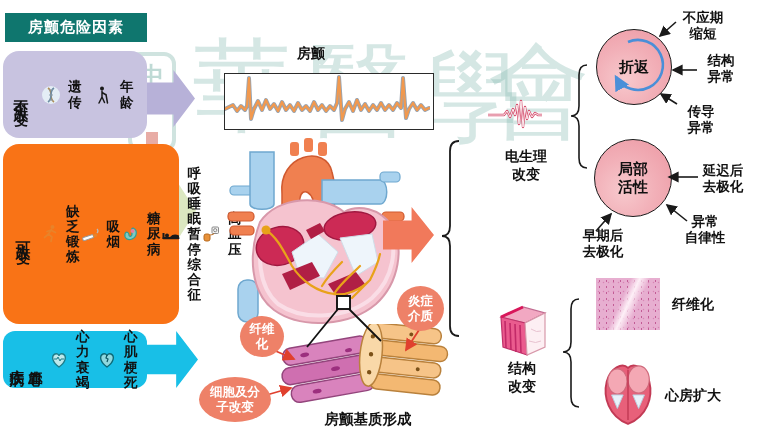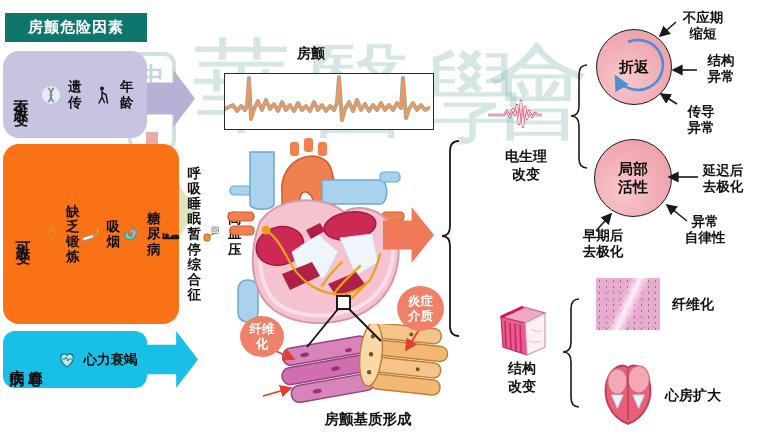--- a/index.html
+++ b/index.html
@@ -161,20 +161,29 @@
     <div class="abs ctr vlabel" style="left:23px;top:0;height:100%;font-size:14px;letter-spacing:0;">心血管</div>
     <div class="items" style="left:46px;top:3px;bottom:3px;right:2px;">
       <div class="item">
         <span>
             <svg width="20" height="20" viewBox="0 0 20 20">
               <path d="M10,17 C3,12 2,6 6,4 C8.5,3 10,5 10,6 C10,5 11.5,3 14,4 C18,6 17,12 10,17 Z" fill="#bfe9ec" stroke="#1f7d8a" stroke-width="1.4"></path>
               <path d="M5,9 L8,9 9,7 11,11 12,9 15,9" stroke="#1f7d8a" stroke-width="1" fill="none"></path>
             </svg>
           </span>
         <span class="lbl ml">心力衰竭</span>
+      </div>
+      <div class="item">
+        <span>
+            <svg width="20" height="20" viewBox="0 0 20 20">
+              <path d="M10,17 C3,12 2,6 6,4 C8.5,3 10,5 10,6 C10,5 11.5,3 14,4 C18,6 17,12 10,17 Z" fill="#8fd8de" stroke="#0d6a78" stroke-width="1.4"></path>
+              <path d="M10,5 L9,8 L11,9 L10,12" stroke="#0d5560" stroke-width="1.2" fill="none"></path>
+            </svg>
+          </span>
+        <span class="lbl ml">心肌梗死</span>
       </div>
     </div>
   </div>
 
   <div class="abs ctr captitle" style="left:276px;top:45px;width:70px;">房颤</div>
 
   <div class="abs ecgbox">
     <svg width="205" height="52" viewBox="0 0 205 52">
       <path d="M0,35 L8,31 12,37 16,32 20,36 22,32 24,4 26,45 29,35 33,27 37,36 41,26 45,35 49,30 53,37 57,28 61,36 65,31 69,37 73,29 77,36 81,32 85,37 89,28 93,36 97,31 101,37 105,32 109,36 112,29 114,3 117,46 120,35 124,28 128,37 132,26 136,36 140,30 144,37 148,31 152,36 156,29 160,36 164,31 168,36 172,29 176,34 178,4 181,44 184,35 188,29 192,36 196,31 200,36 204,34" fill="none" stroke="#98a4b2" stroke-width="4" stroke-linejoin="round" stroke-linecap="round"></path>
       <path d="M0,35 L8,31 12,37 16,32 20,36 22,32 24,4 26,45 29,35 33,27 37,36 41,26 45,35 49,30 53,37 57,28 61,36 65,31 69,37 73,29 77,36 81,32 85,37 89,28 93,36 97,31 101,37 105,32 109,36 112,29 114,3 117,46 120,35 124,28 128,37 132,26 136,36 140,30 144,37 148,31 152,36 156,29 160,36 164,31 168,36 172,29 176,34 178,4 181,44 184,35 188,29 192,36 196,31 200,36 204,34" fill="none" stroke="#f2994e" stroke-width="2.2" stroke-linejoin="round" stroke-linecap="round"></path>
@@ -235,20 +244,22 @@
         <circle cx="130" cy="10" r="2" fill="#7c5118"></circle>
         <circle cx="140" cy="44" r="2" fill="#7c5118"></circle>
       </g>
     </svg>
   </div>
 
   <div class="abs ctr captitle" style="left:308px;top:410px;width:120px;font-size:14.5px;">房颤基质形成</div>
 
   <div class="abs ctr bubble ml" style="left:240px;top:316px;width:44px;height:41px;">纤维
 化</div>
+  <div class="abs ctr bubble ml" style="left:199px;top:377px;width:72px;height:45px;">细胞及分
+子改变</div>
   <div class="abs ctr bubble ml" style="left:397px;top:286px;width:47px;height:45px;">炎症
 介质</div>
 
   <div class="abs" style="left:486px;top:98px;z-index:2;">
     <svg width="58" height="34" viewBox="0 0 58 34">
       <path d="M2,17 L18,17 21,13 24,19 27,11 29,17 31,7 33,26 35,3 37,29 39,9 41,21 43,13 46,19 49,15 52,17 56,17" fill="none" stroke="#d6506f" stroke-width="2.4" stroke-linejoin="round"></path>
       <path d="M2,17 L18,17 21,13 24,19 27,11 29,17 31,7 33,26 35,3 37,29 39,9 41,21 43,13 46,19 49,15 52,17 56,17" fill="none" stroke="#fff" stroke-width="0.9" stroke-linejoin="round"></path>
     </svg>
   </div>
   <div class="abs ctr captitle ml" style="left:496px;top:138px;width:60px;line-height:1.25;margin-top:10px;">电生理

